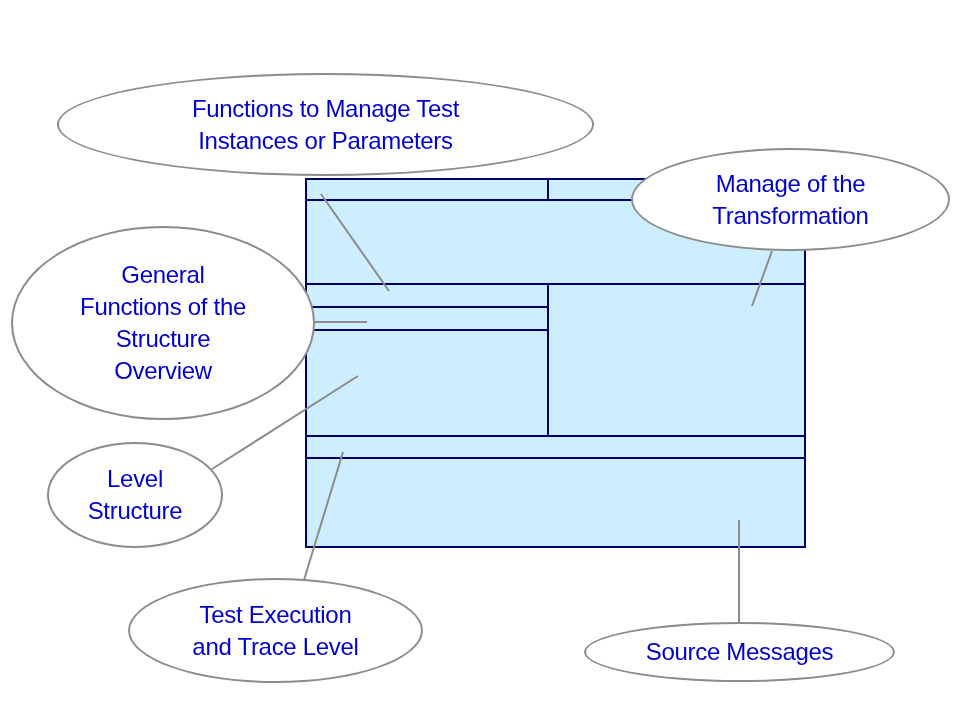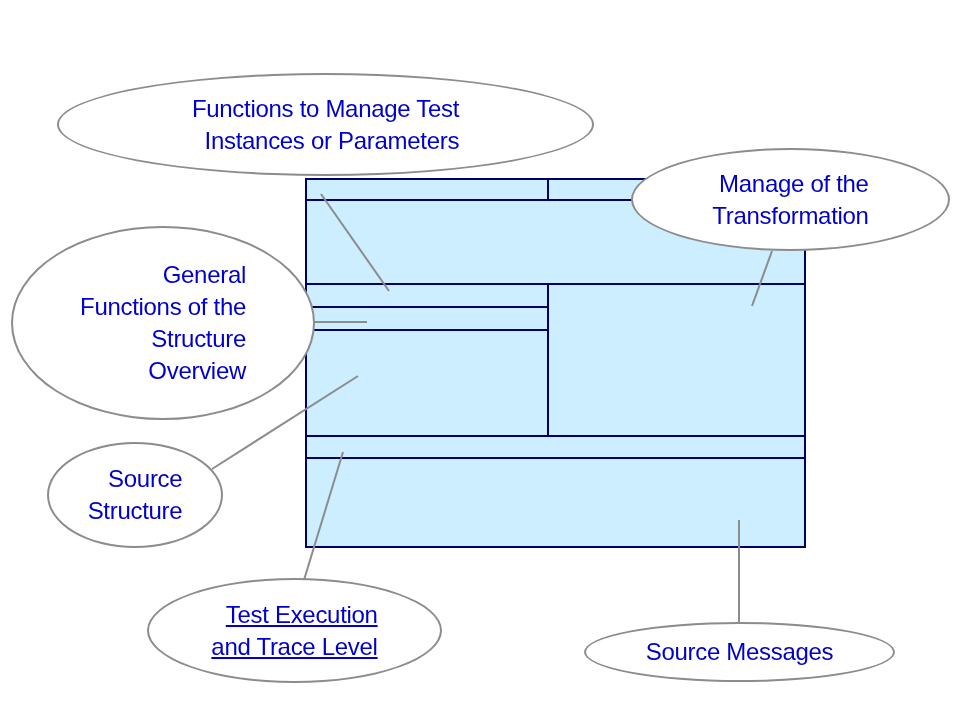--- a/index.html
+++ b/index.html
@@ -37,21 +37,21 @@
     }
     .callout {
       position: absolute;
       box-sizing: border-box;
       border: 2px solid #8c8c8c;
       border-radius: 50%;
       background: #ffffff;
       display: flex;
       align-items: center;
       justify-content: center;
-      text-align: right;
+      text-align: center;
       color: #0000cc;
       font-size: 24px;
       line-height: 32px;
       letter-spacing: -0.3px;
       z-index: 3;
     }
     .callout-text {
       white-space: pre-line;
     }
     svg.connectors {
@@ -104,25 +104,25 @@
   </div>
 
   <div class="callout" style="left:11px; top:226px; width:304px; height:194px;">
     <span class="callout-text">General
 Functions of the
 Structure
 Overview</span>
   </div>
 
   <div class="callout" style="left:47px; top:442px; width:176px; height:106px;">
-    <span class="callout-text">Source
+    <span class="callout-text">Level
 Structure</span>
   </div>
 
-  <div class="callout" style="left:147px; top:578px; width:295px; height:105px;text-decoration:underline;">
+  <div class="callout" style="left:128px; top:578px; width:295px; height:105px;">
     <span class="callout-text">Test Execution
 and Trace Level</span>
   </div>
 
   <div class="callout" style="left:584px; top:622px; width:311px; height:60px;">
     <span class="callout-text">Source Messages</span>
   </div>
 
 </div>
 

